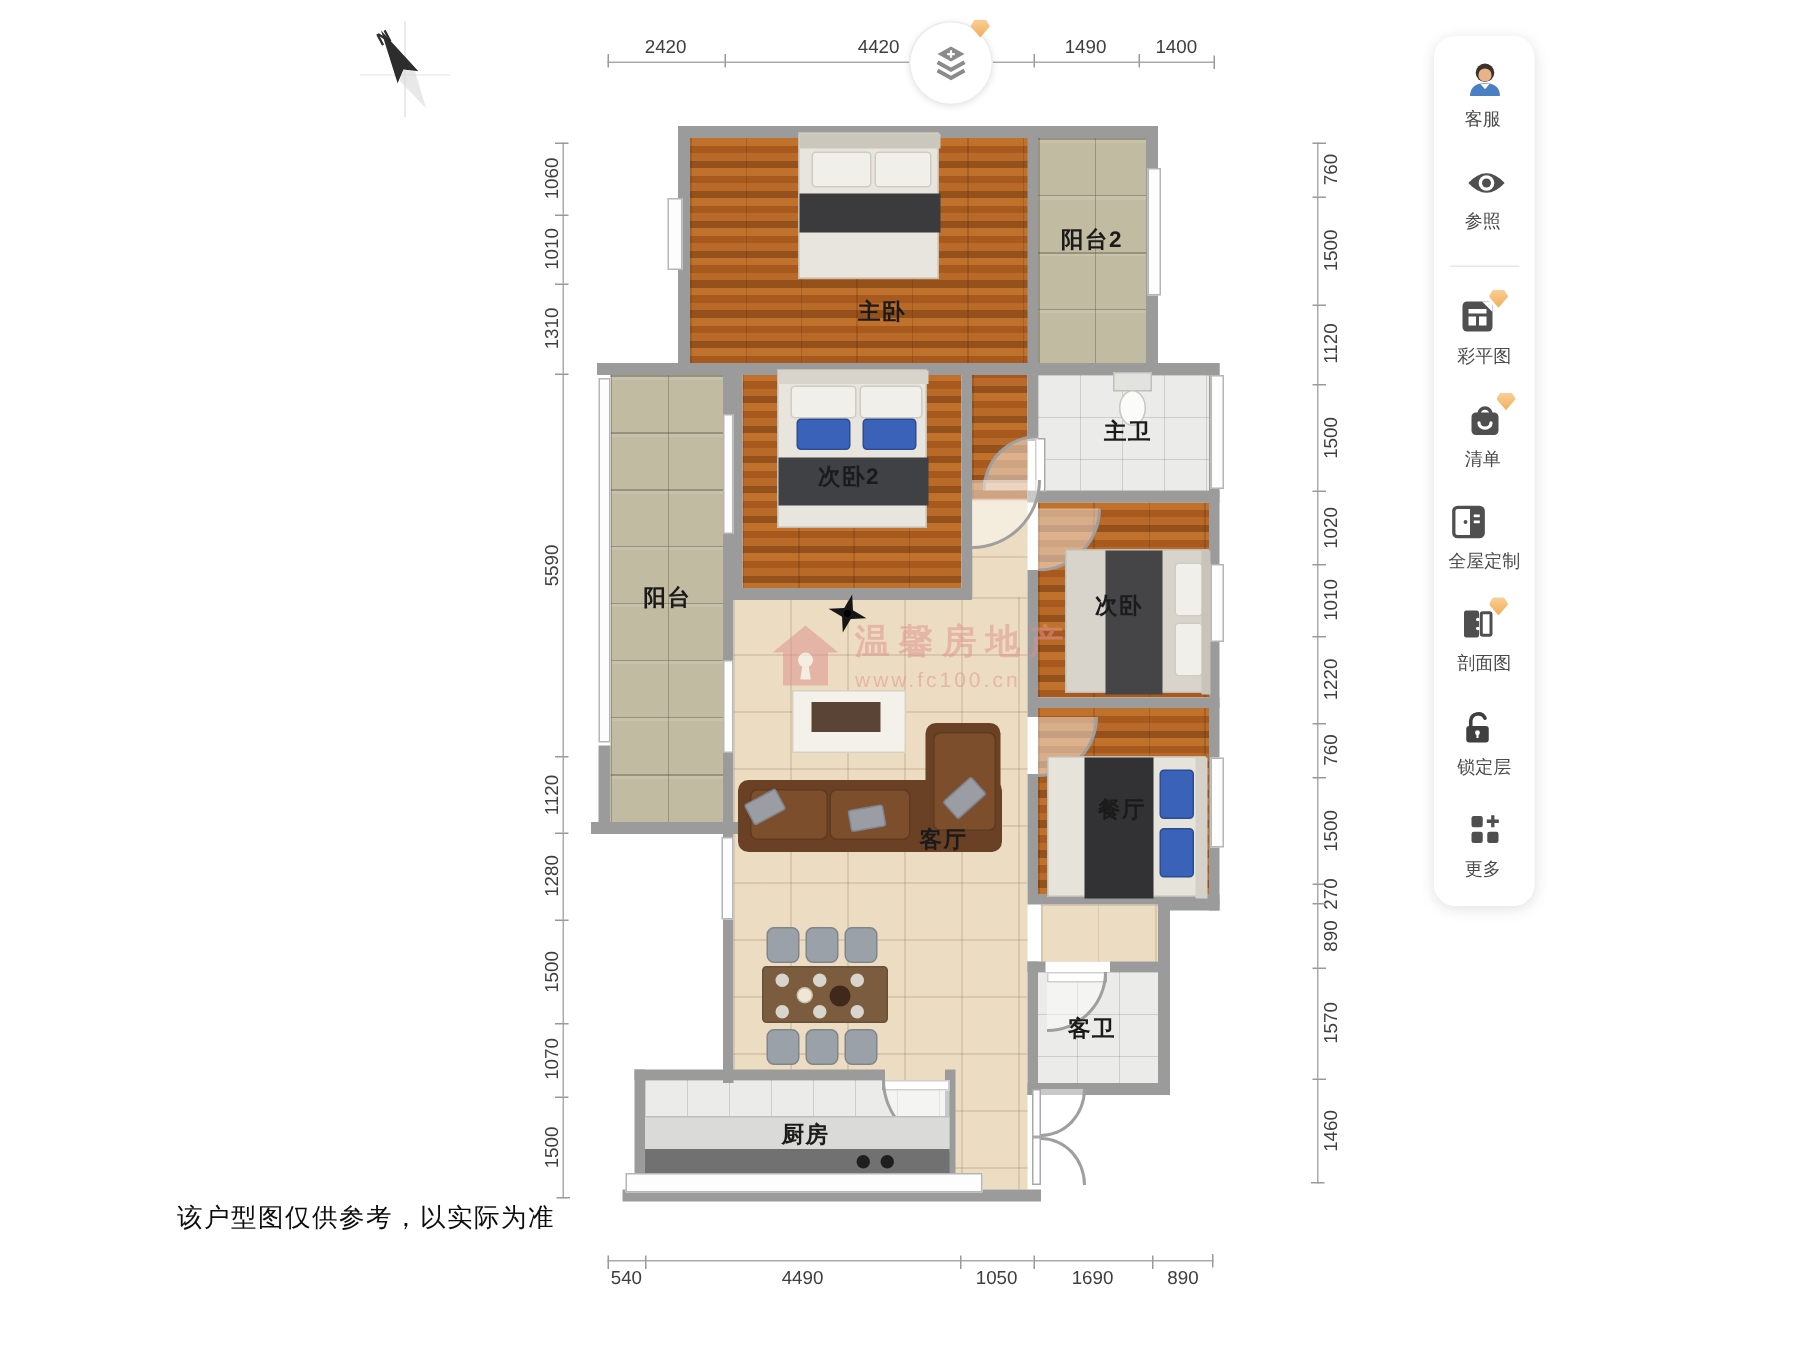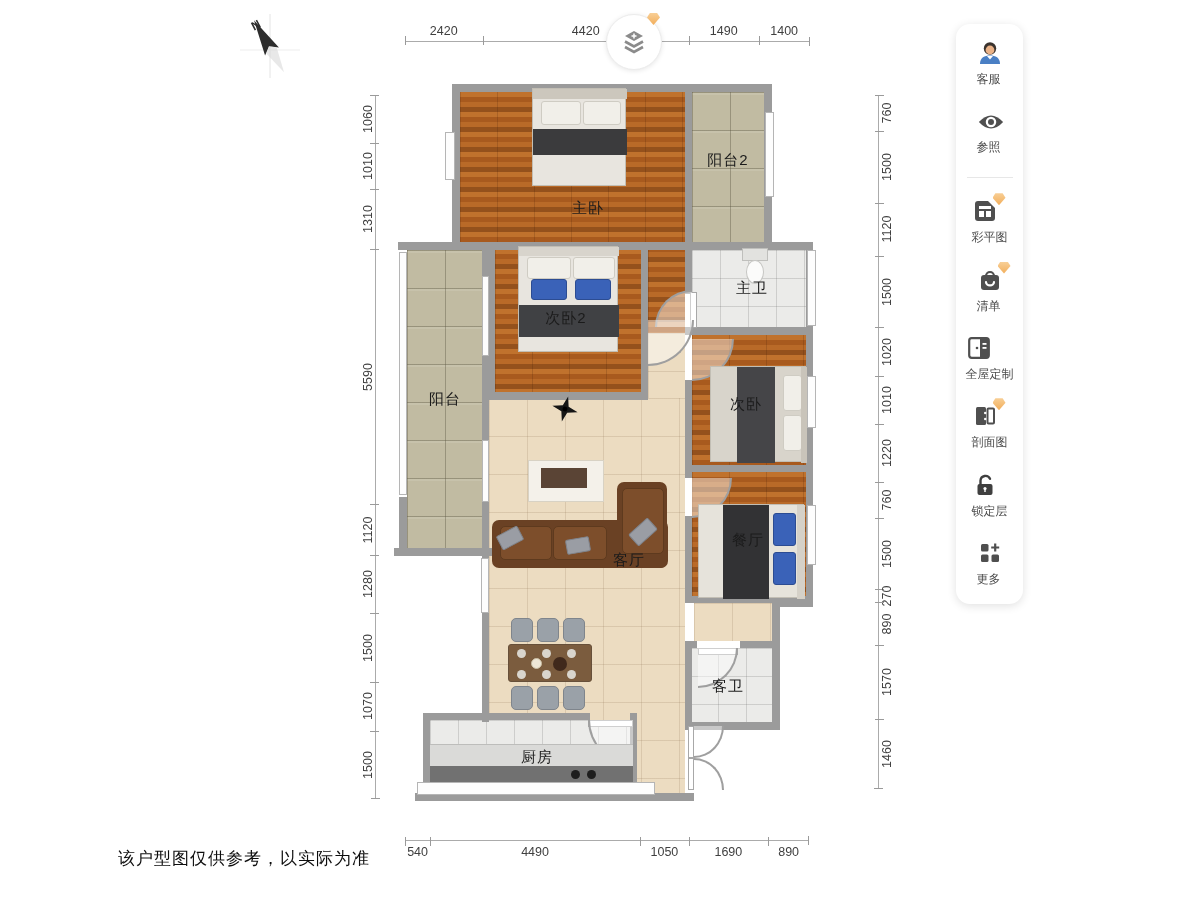--- a/index.html
+++ b/index.html
@@ -38,21 +38,21 @@
   .pillow{position:absolute;background:#f1efe9;border:1px solid #cfccc3;border-radius:3px;}
   .pillow.blue{background:var(--c-pillow_blue,#3a62b8);border-color:#2c4c92;}
   .sofa{position:absolute;background:var(--c-sofa_brown,#6a4124);border-radius:7px;}
   .cushion{position:absolute;background:#7d4e2b;border-radius:5px;border:1px solid #5e3a1e;}
   .throw{position:absolute;background:#9a9da4;border:1px solid #7f838b;border-radius:2px;}
   .chair{position:absolute;width:20px;height:22px;background:#9aa1a8;border:1px solid #7f858c;border-radius:5px;}
   .plate{position:absolute;width:9px;height:9px;border-radius:50%;background:#d9d5cd;}
 
   
   .rlabel{position:absolute;transform:translate(-50%,-50%);font-size:15px;color:#1b1b1b;
-          white-space:nowrap;font-weight:400;letter-spacing:1px;}
+          white-space:nowrap;font-weight:700;letter-spacing:1px;}
 
   
   .dim-h{position:absolute;display:flex;height:16px;}
   .dim-h .seg{position:relative;flex:0 0 auto;height:100%;box-sizing:border-box;}
   .dim-h.above .seg{border-bottom:1px solid #ababab;}
   .dim-h.below .seg{border-top:1px solid #ababab;}
   .dim-h .seg::before{content:"";position:absolute;left:0;width:1px;background:#9a9a9a;}
   .dim-h.above .seg::before{bottom:-4px;height:9px;}
   .dim-h.below .seg::before{top:-4px;height:9px;}
   .dim-h.above::after{content:"";position:absolute;right:0;bottom:-4px;width:1px;height:9px;background:#9a9a9a;}
@@ -90,21 +90,21 @@
   .layers-btn{position:absolute;left:606px;top:14px;width:54px;height:54px;border-radius:50%;
               background:#fff;border:1px solid #ececec;box-shadow:0 1px 5px rgba(0,0,0,.10);
               display:flex;align-items:center;justify-content:center;cursor:pointer;}
   .layers-btn .gem{top:-2px;right:1px;}
 
   
   .watermark{position:absolute;left:514px;top:412px;display:flex;align-items:center;gap:10px;
              opacity:.50;pointer-events:none;}
   .wm-brand{font-size:23px;font-weight:bold;letter-spacing:6px;color:var(--c-watermark_pink,#e09090);}
   .wm-url{font-size:14px;letter-spacing:2px;color:var(--c-watermark_pink,#e09090);margin-top:2px;}
-  .disclaimer{position:absolute;left:118px;top:847px;font-size:17px;color:#0d0d0d;letter-spacing:1px;}
+  .disclaimer{position:absolute;left:118px;top:800px;font-size:17px;color:#0d0d0d;letter-spacing:1px;}
 </style>
 </head>
 <body>
 
 <div class="stage">
 
   <svg class="abs" style="left:232px;top:6px" width="76" height="78" viewBox="0 0 76 78">
     <line x1="38" y1="8" x2="38" y2="72" stroke="#e4e4e4" stroke-width="1"></line>
     <line x1="8" y1="44" x2="68" y2="44" stroke="#ededed" stroke-width="1"></line>
     <g transform="rotate(-30 38 42)">
@@ -361,20 +361,31 @@
   <div class="rlabel" style="left:728px;top:160px;">阳台2</div>
   <div class="rlabel" style="left:752px;top:288px;">主卫</div>
   <div class="rlabel" style="left:566px;top:318px;">次卧2</div>
   <div class="rlabel" style="left:445px;top:399px;">阳台</div>
   <div class="rlabel" style="left:746px;top:404px;">次卧</div>
   <div class="rlabel" style="left:748px;top:540px;">餐厅</div>
   <div class="rlabel" style="left:629px;top:560px;">客厅</div>
   <div class="rlabel" style="left:728px;top:686px;">客卫</div>
   <div class="rlabel" style="left:537px;top:757px;">厨房</div>
 
+  <div class="watermark">
+    <svg width="46" height="44" viewBox="0 0 46 44">
+      <path d="M23 2 L45 20 L38 20 L38 42 L8 42 L8 20 L1 20 Z" fill="#dd8f8f"></path>
+      <circle cx="23" cy="25" r="5" fill="#fff"></circle>
+      <path d="M21 28 L25 28 L26.5 38 L19.5 38 Z" fill="#fff"></path>
+    </svg>
+    <div>
+      <div class="wm-brand">温馨房地产</div>
+      <div class="wm-url">www.fc100.cn</div>
+    </div>
+  </div>
 
   <div class="layers-btn">
     <svg width="30" height="30" viewBox="0 0 30 30">
       <path d="M15 4 L24 9 L15 14 L6 9 Z" fill="#8b8b8b"></path>
       <path d="M6 14.5 L15 19.5 L24 14.5" fill="none" stroke="#8b8b8b" stroke-width="2.6"></path>
       <path d="M6 20 L15 25 L24 20" fill="none" stroke="#8b8b8b" stroke-width="2.6"></path>
       <path d="M15 6.5 V11.5 M12.5 9 H17.5" stroke="#fff" stroke-width="1.5"></path>
     </svg>
     <span class="gem"></span>
   </div>

